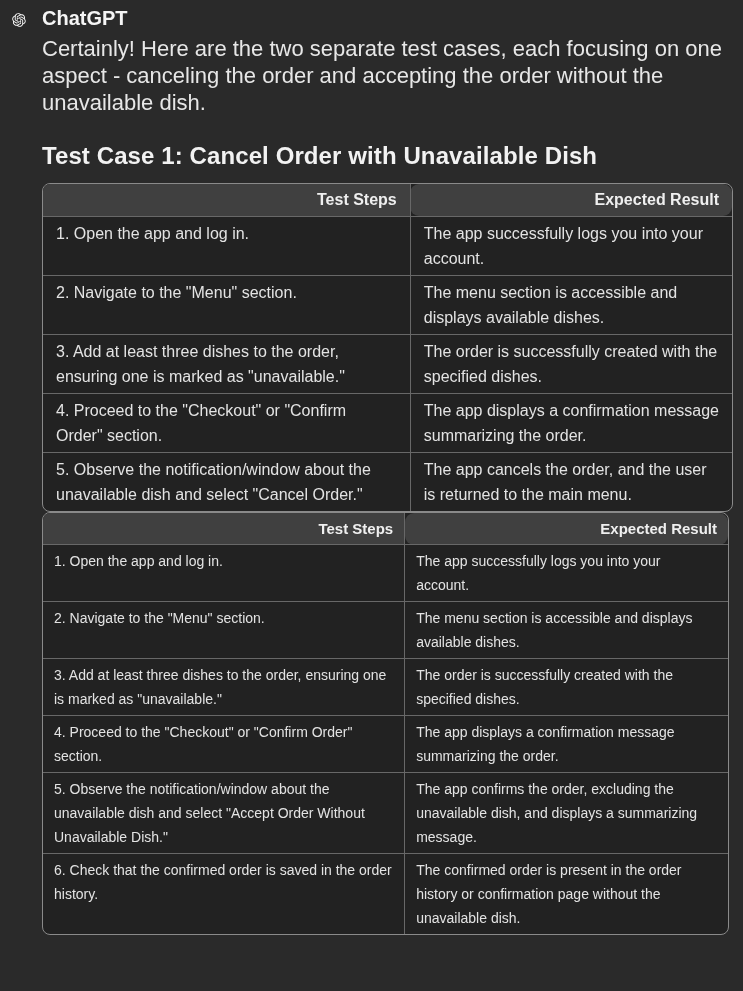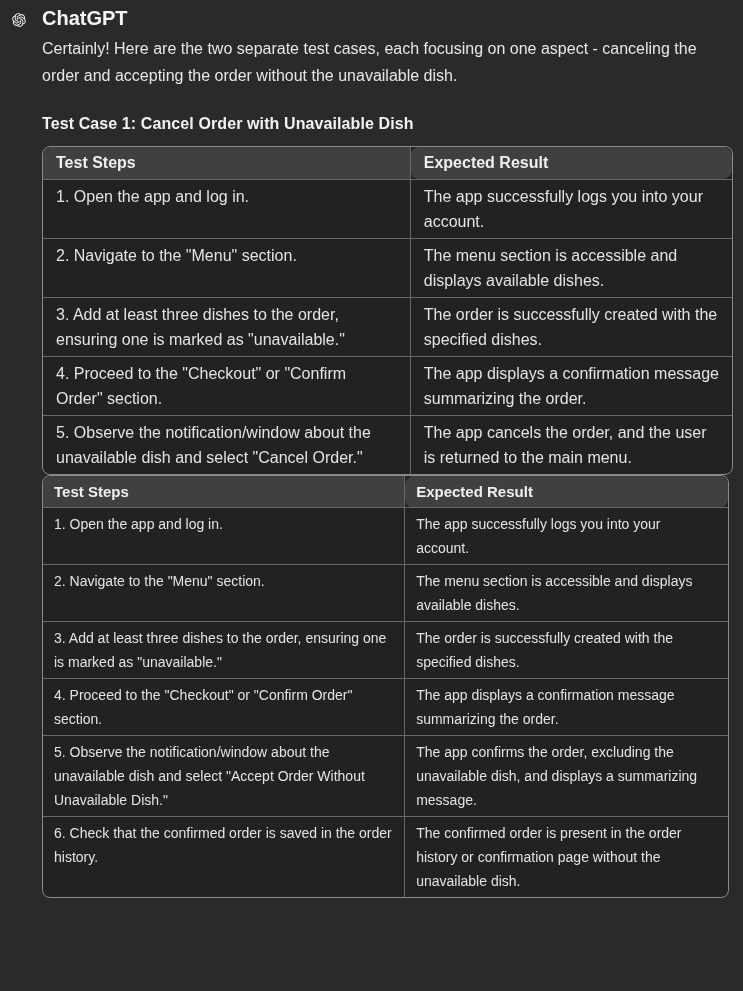--- a/index.html
+++ b/index.html
@@ -30,48 +30,48 @@
     flex: 0 0 auto;
   }
   .sender {
     font-size: 20px;
     font-weight: bold;
     color: #f5f5f5;
     line-height: 21px;
   }
   .intro {
     margin-top: 6px;
-    font-size: 16px;
+    font-size: 22px;
     line-height: 27px;
     color: #e7e7e7;
   }
   h3.section-heading {
     margin-top: 26px;
     margin-bottom: 13px;
-    font-size: 16px;
+    font-size: 24px;
     font-weight: bold;
     color: #f2f2f2;
     letter-spacing: 0.1px;
   }
   .table-wrap {
     border: 1px solid #8a8a8a;
     border-radius: 8px;
     overflow: hidden;
     background: #222222;
   }
   table {
     border-collapse: collapse;
     width: 100%;
     table-layout: fixed;
   }
   th {
     background: #404040;
     color: #efefef;
     font-weight: bold;
-    text-align: left;
+    text-align: right;
     vertical-align: middle;
   }
   td {
     color: #e3e3e3;
     text-align: left;
     vertical-align: top;
   }
   th, td { border: 1px solid #686868; }
   th:first-child, td:first-child { border-left: none; }
   th:last-child, td:last-child { border-right: none; border-radius: 9px; }

